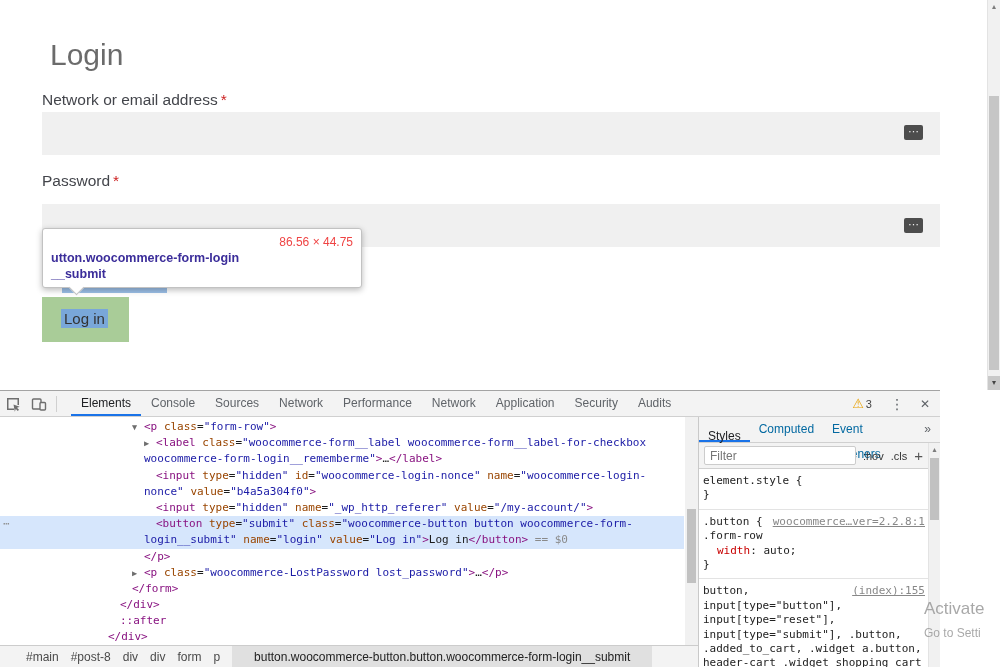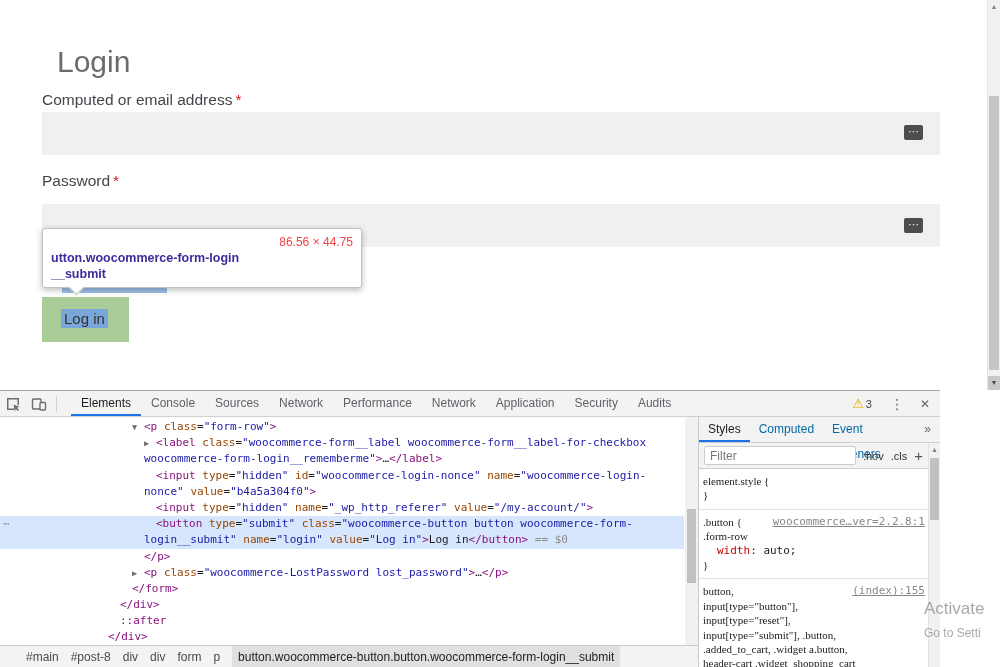--- a/index.html
+++ b/index.html
@@ -1,21 +1,21 @@
 <!DOCTYPE html>
 <html><head>
 <meta charset="utf-8">
 <style>
   html,body{margin:0;padding:0;}
   .screen{position:relative;width:1000px;height:667px;overflow:hidden;background:#fff;
           font-family:"Liberation Sans",sans-serif;outline:1px solid #cfcfcf;}
 
   
   .page{position:absolute;left:0;top:0;width:1000px;height:390px;background:#fff;}
-  .pg-heading{position:absolute;left:42px;top:30px;font-size:30px;font-weight:400;color:#6b6b6b;margin:15px;}
+  .pg-heading{position:absolute;left:42px;top:30px;font-size:30px;font-weight:400;color:#6b6b6b;margin:8px;}
   .field-label{position:absolute;left:42px;font-size:15.5px;color:#43454b;}
   .req{color:#cc1f1f;margin-left:3px;}
   .pg-input{position:absolute;left:42px;width:898px;height:43px;background:#f0f0f0;border:none;}
   .pm-icon{position:absolute;width:19px;height:15px;background:#4d4d4d;border-radius:2px;color:#eee;
            font-size:11px;line-height:13px;text-align:center;cursor:pointer;}
   
   .tooltip{position:absolute;left:42px;top:228px;width:302px;background:#fff;border:1px solid #c2c2c2;
            border-radius:3px;box-shadow:0 2px 6px rgba(0,0,0,.28);padding:5px 8px;z-index:10;
            font-size:12.5px;line-height:16px;}
   .tt-row{display:flex;align-items:baseline;}
@@ -62,56 +62,56 @@
   .tk-v{color:#1a1aa6;}
   .tk-k{color:#1c1c1c;}
   .tk-d{color:#8a8a8a;}
   .sel-block{background:#d6e6fc;position:relative;}
   .gutter-dots{position:absolute;left:3px;top:1px;color:#8f8f8f;font-size:11px;}
   .el-scroll{position:absolute;right:0;top:0;width:13px;bottom:22px;background:#f1f1f1;}
   .el-thumb{position:absolute;left:2px;right:2px;top:92px;height:74px;background:#c1c1c1;}
   .crumbs{position:absolute;left:0;bottom:0;width:698px;height:22px;background:#f3f3f3;border-top:1px solid #ccc;
           box-sizing:border-box;display:flex;align-items:stretch;padding-left:26px;font-size:12px;overflow:hidden;}
   .crumb{color:#4a4a4a;margin-right:12px;display:flex;align-items:center;cursor:pointer;white-space:pre;}
-  .crumb.sel-crumb{background:#e0e0e0;color:#222;padding:0 6px;margin-right:0;}
+  .crumb.sel-crumb{background:#e0e0e0;color:#222;padding:0 22px;margin-right:0;}
 
   .styles-pane{position:absolute;left:699px;right:0;top:0;bottom:0;background:#fff;}
   .sp-tabs{height:26px;background:#f3f3f3;border-bottom:1px solid #d0d0d0;box-sizing:border-box;display:flex;align-items:stretch;}
   .sp-tab{padding:0 9px;line-height:25px;font-size:12px;color:#0369a1;cursor:pointer;}
-  .sp-tab.sel{color:#202124;box-shadow:inset 0 -2px 0 #1a73e8;}
+  .sp-tab.sel{color:#202124;box-shadow:inset 0 -2px 0 #1a73e8;margin-top:7px;}
   .sp-tab.ovf{margin-left:auto;color:#5f6368;}
   .sp-filter{height:26px;background:#f3f3f3;border-bottom:1px solid #d0d0d0;box-sizing:border-box;
              display:flex;align-items:center;padding:0 5px;gap:7px;}
   .sp-filter input{flex:1;height:17px;border:1px solid #ccc;border-radius:2px;background:#fff;
                    font-family:"Liberation Sans",sans-serif;font-size:12px;padding:0 5px;color:#333;outline:none;min-width:0;}
   .sp-toggle{font-size:11px;color:#333;cursor:pointer;white-space:pre;}
   .sp-plus{font-size:15px;color:#555;cursor:pointer;margin-right:12px;}
   .sp-content{position:absolute;left:0;top:52px;right:12px;bottom:0;overflow:hidden;
               font-family:"DejaVu Sans Mono","Liberation Mono",monospace;font-size:11px;}
   .rule{position:relative;padding:5px 4px 6px 4px;border-bottom:1px solid #e3e3e3;line-height:14.4px;}
   .rule-link{position:absolute;right:3px;top:5px;color:#888;text-decoration:underline;cursor:pointer;white-space:pre;}
-  .sel-line{color:#222;white-space:pre;font-family:Liberation Serif, serif;}
+  .sel-line{color:#222;white-space:pre;}
   .prop-line{padding-left:14px;white-space:pre;color:#222;}
   .prop-n{color:#c80000;}
   .sp-scroll{position:absolute;right:0;top:26px;width:12px;bottom:0;background:#f1f1f1;border-left:1px solid #e3e3e3;box-sizing:border-box;}
   .sp-thumb{position:absolute;left:1px;right:1px;top:15px;height:62px;background:#c1c1c1;}
   .watermark{position:absolute;left:225px;top:182px;z-index:6;pointer-events:none;color:#9a9a9a;opacity:.85;}
   .wm1{font-size:17px;}
   .wm2{font-size:12px;margin-top:7px;}
 </style>
 </head>
 <body>
 
 <div class="screen">
 
   <section class="page">
     <h1 class="pg-heading">Login</h1>
 
     <div class="field-label" style="top:91px;">
-      <span>Computed or email address</span><span class="req">*</span>
+      <span>Network or email address</span><span class="req">*</span>
     </div>
     <div class="pg-input" style="top:112px;"></div>
     <span class="pm-icon" style="left:904px;top:125px;">⋯</span>
 
     <div class="field-label" style="top:172px;">
       <span>Password</span><span class="req">*</span>
     </div>
     <div class="pg-input" style="top:204px;"></div>
     <span class="pm-icon" style="left:904px;top:218px;">⋯</span>
 

